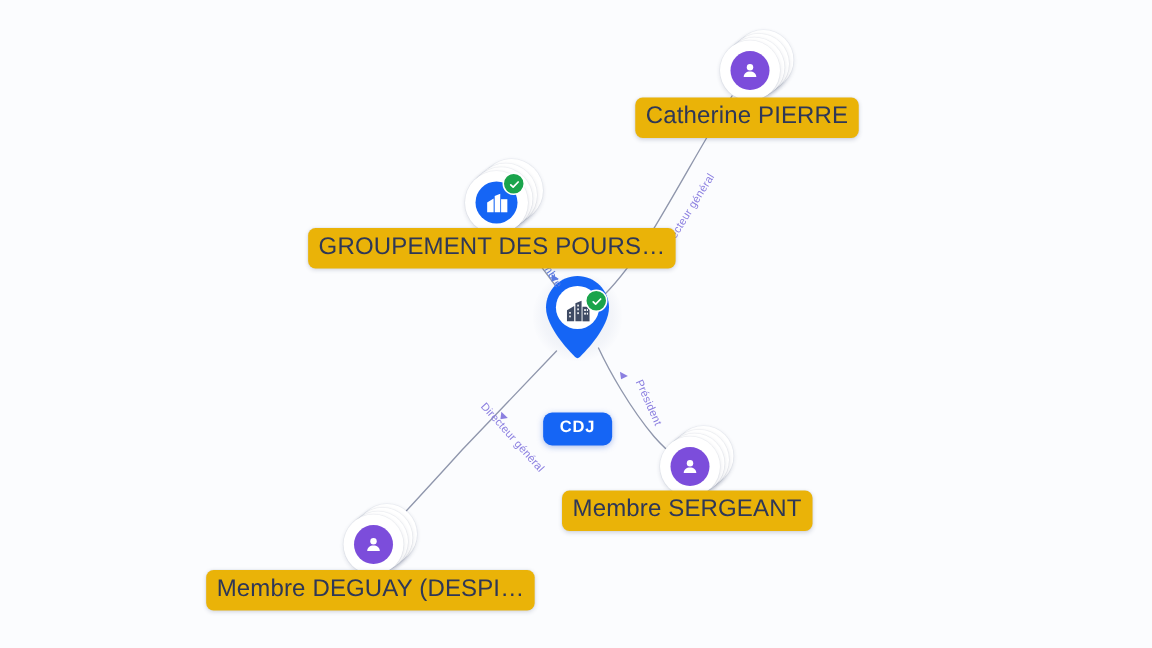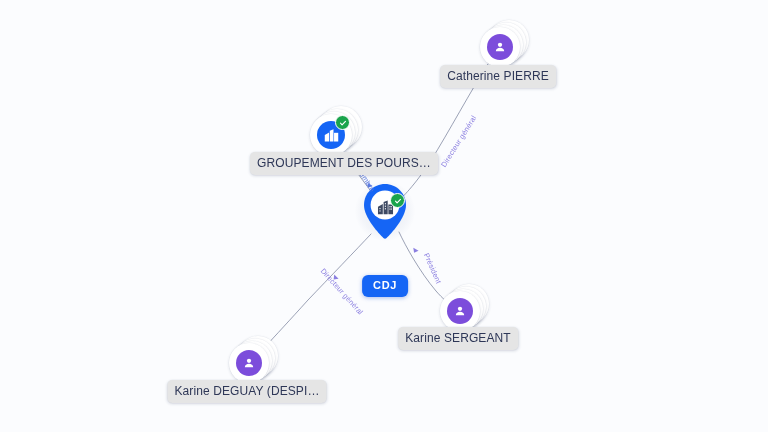--- a/index.html
+++ b/index.html
@@ -111,23 +111,23 @@
     position: absolute;
     left: 16px; top: 16px;
     width: 20px; height: 20px;
     display: flex; align-items: center; justify-content: center;
   }
 
   
   .nlabel {
     position: absolute;
     transform: translateX(-50%);
-    background: #e5e5e5;
+    background: #eab308;
     color: #2e3757;
-    font-size: 12px;
+    font-size: 16px;
     line-height: 1;
     letter-spacing: 0.1px;
     padding: 5px 7px 6px 7px;
     border-radius: 5px;
     white-space: nowrap;
     box-shadow: 0 1px 3px rgba(40,50,90,0.18), 0 0 0 0.5px rgba(60,70,110,0.04);
     z-index: 8;
   }
   .nlabel.primary {
     background: #1565f5;
@@ -274,19 +274,19 @@
         <div class="avatar">
           <svg width="14" height="14" viewBox="0 0 24 24" aria-hidden="true">
             <circle cx="12" cy="8.2" r="3.7" fill="#ffffff"></circle>
             <path d="M4.8 19.4c0-3.9 3.3-6.2 7.2-6.2s7.2 2.3 7.2 6.2z" fill="#ffffff"></path>
           </svg>
         </div>
       </div>
     </div>
   <div id="label-layer">
       <div class="nlabel primary" style="left: 385px; top: 235px; margin-top: 40px;">CDJ</div>
-      <div class="nlabel" style="left: 344px; top: 152px;">GROUPEMENT DES POURS…</div>
+      <div class="nlabel" style="left: 328px; top: 152px;">GROUPEMENT DES POURS…</div>
       <div class="nlabel" style="left: 498px; top: 65px;">Catherine PIERRE</div>
-      <div class="nlabel" style="left: 458px; top: 327px;">Karine SERGEANT</div>
-      <div class="nlabel" style="left: 247px; top: 380px;">Karine DEGUAY (DESPI…</div>
+      <div class="nlabel" style="left: 458px; top: 327px;">Membre SERGEANT</div>
+      <div class="nlabel" style="left: 247px; top: 380px;">Membre DEGUAY (DESPI…</div>
     </div>
 
 </div>
 
 </body></html>

